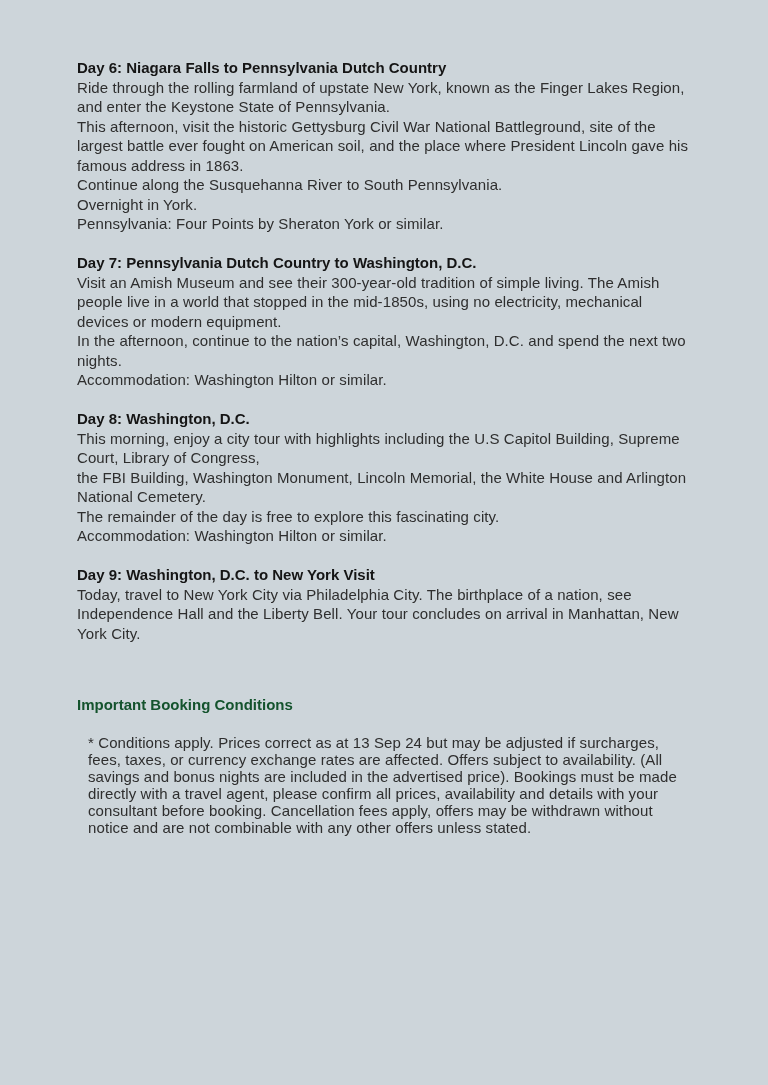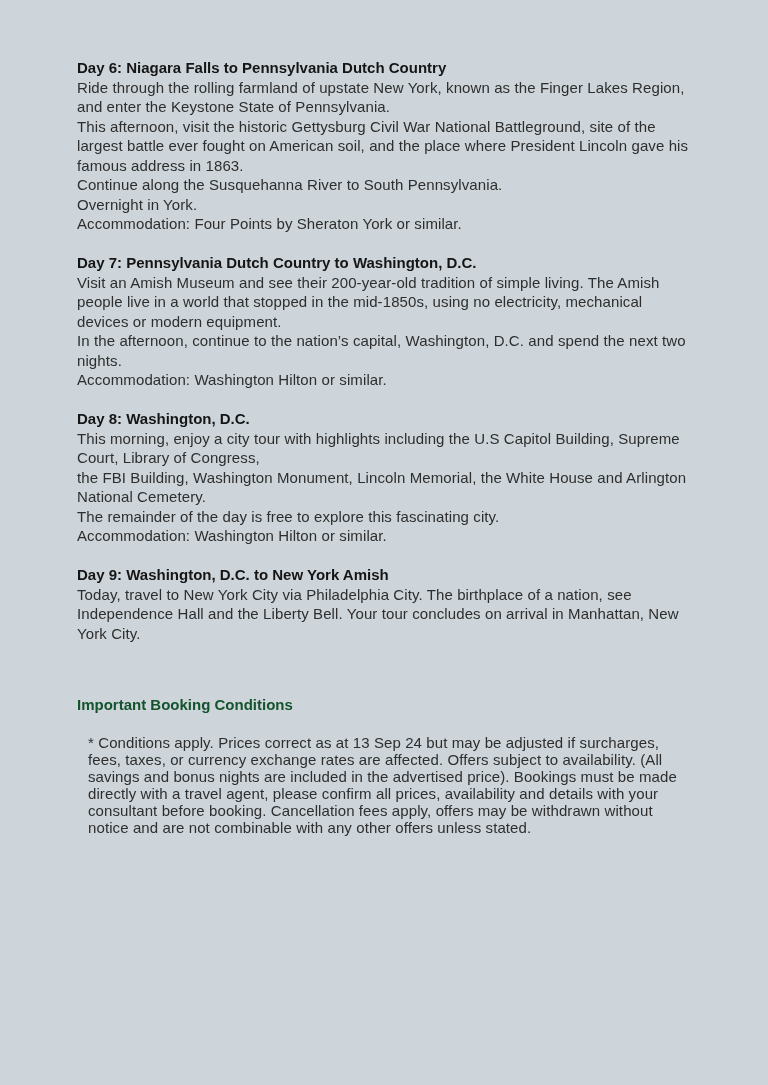--- a/index.html
+++ b/index.html
@@ -63,40 +63,40 @@
 
 <div class="page">
   <div class="content">
 
     <div class="section">
       <h2>Day 6: Niagara Falls to Pennsylvania Dutch Country</h2>
       <p>Ride through the rolling farmland of upstate New York, known as the Finger Lakes Region, and enter the Keystone State of Pennsylvania.</p>
       <p>This afternoon, visit the historic Gettysburg Civil War National Battleground, site of the largest battle ever fought on American soil, and the place where President Lincoln gave his famous address in 1863.</p>
       <p>Continue along the Susquehanna River to South Pennsylvania.</p>
       <p>Overnight in York.</p>
-      <p>Accommodation: Four Points by Sheraton York or similar.</p>
+      <p>Pennsylvania: Four Points by Sheraton York or similar.</p>
     </div>
 
     <div class="section">
       <h2>Day 7: Pennsylvania Dutch Country to Washington, D.C.</h2>
-      <p>Visit an Amish Museum and see their 200-year-old tradition of simple living. The Amish people live in a world that stopped in the mid-1850s, using no electricity, mechanical devices or modern equipment.</p>
+      <p>Visit an Amish Museum and see their 300-year-old tradition of simple living. The Amish people live in a world that stopped in the mid-1850s, using no electricity, mechanical devices or modern equipment.</p>
       <p>In the afternoon, continue to the nation’s capital, Washington, D.C. and spend the next two nights.</p>
       <p>Accommodation: Washington Hilton or similar.</p>
     </div>
 
     <div class="section">
       <h2>Day 8: Washington, D.C.</h2>
       <p>This morning, enjoy a city tour with highlights including the U.S Capitol Building, Supreme Court, Library of Congress,</p>
       <p>the FBI Building, Washington Monument, Lincoln Memorial, the White House and Arlington National Cemetery.</p>
       <p>The remainder of the day is free to explore this fascinating city.</p>
       <p>Accommodation: Washington Hilton or similar.</p>
     </div>
 
     <div class="section">
-      <h2>Day 9: Washington, D.C. to New York Amish</h2>
+      <h2>Day 9: Washington, D.C. to New York Visit</h2>
       <p>Today, travel to New York City via Philadelphia City. The birthplace of a nation, see Independence Hall and the Liberty Bell. Your tour concludes on arrival in Manhattan, New York City.</p>
     </div>
 
     <div class="conditions-section">
       <h2>Important Booking Conditions</h2>
       <p>* Conditions apply. Prices correct as at 13 Sep 24 but may be adjusted if surcharges, fees, taxes, or currency exchange rates are affected. Offers subject to availability. (All savings and bonus nights are included in the advertised price). Bookings must be made directly with a travel agent, please confirm all prices, availability and details with your consultant before booking. Cancellation fees apply, offers may be withdrawn without notice and are not combinable with any other offers unless stated.</p>
     </div>
 
   </div>
 </div>

